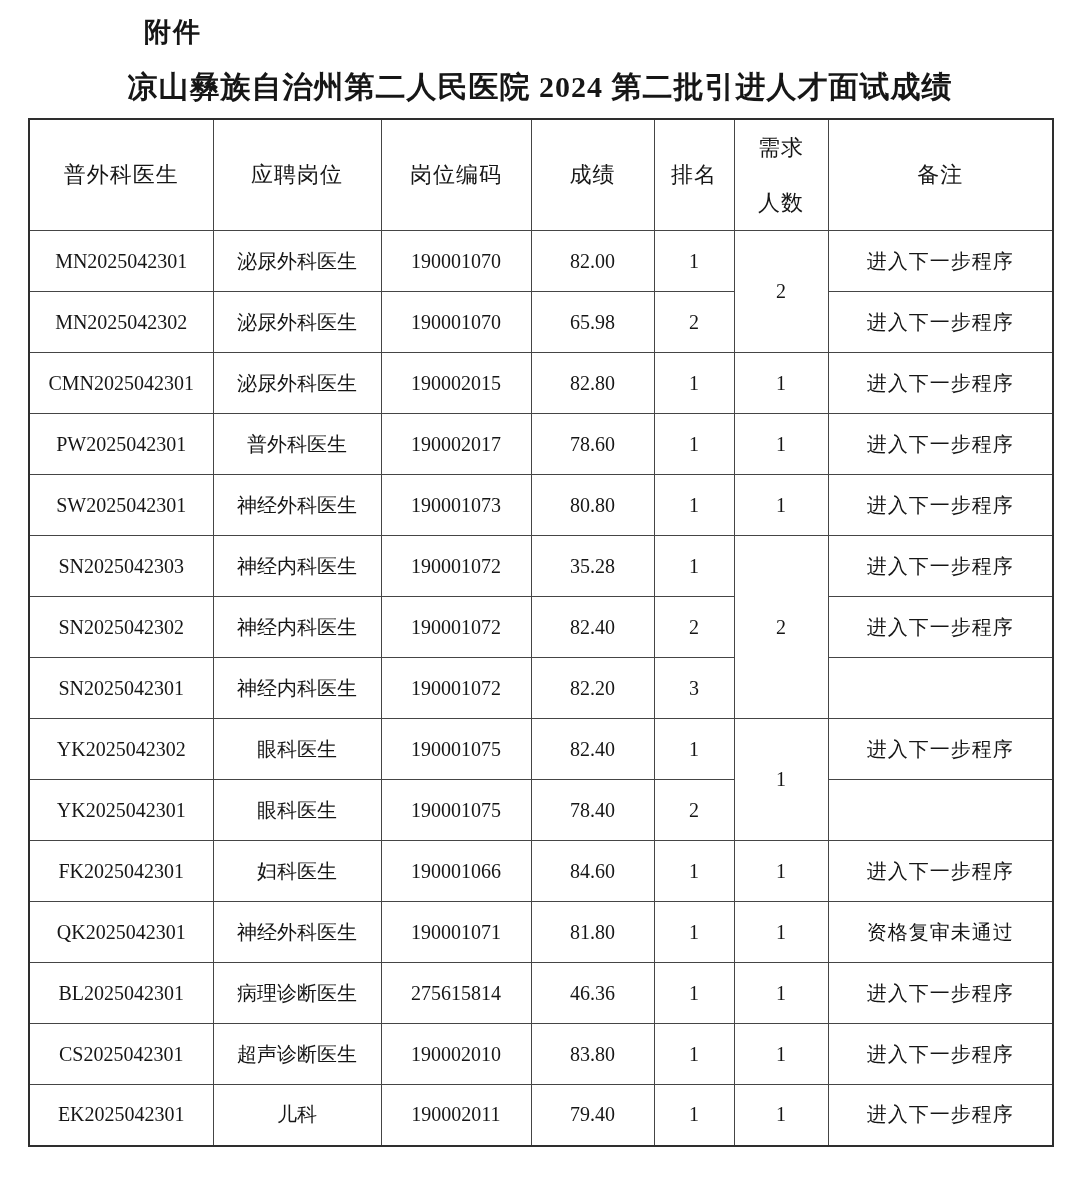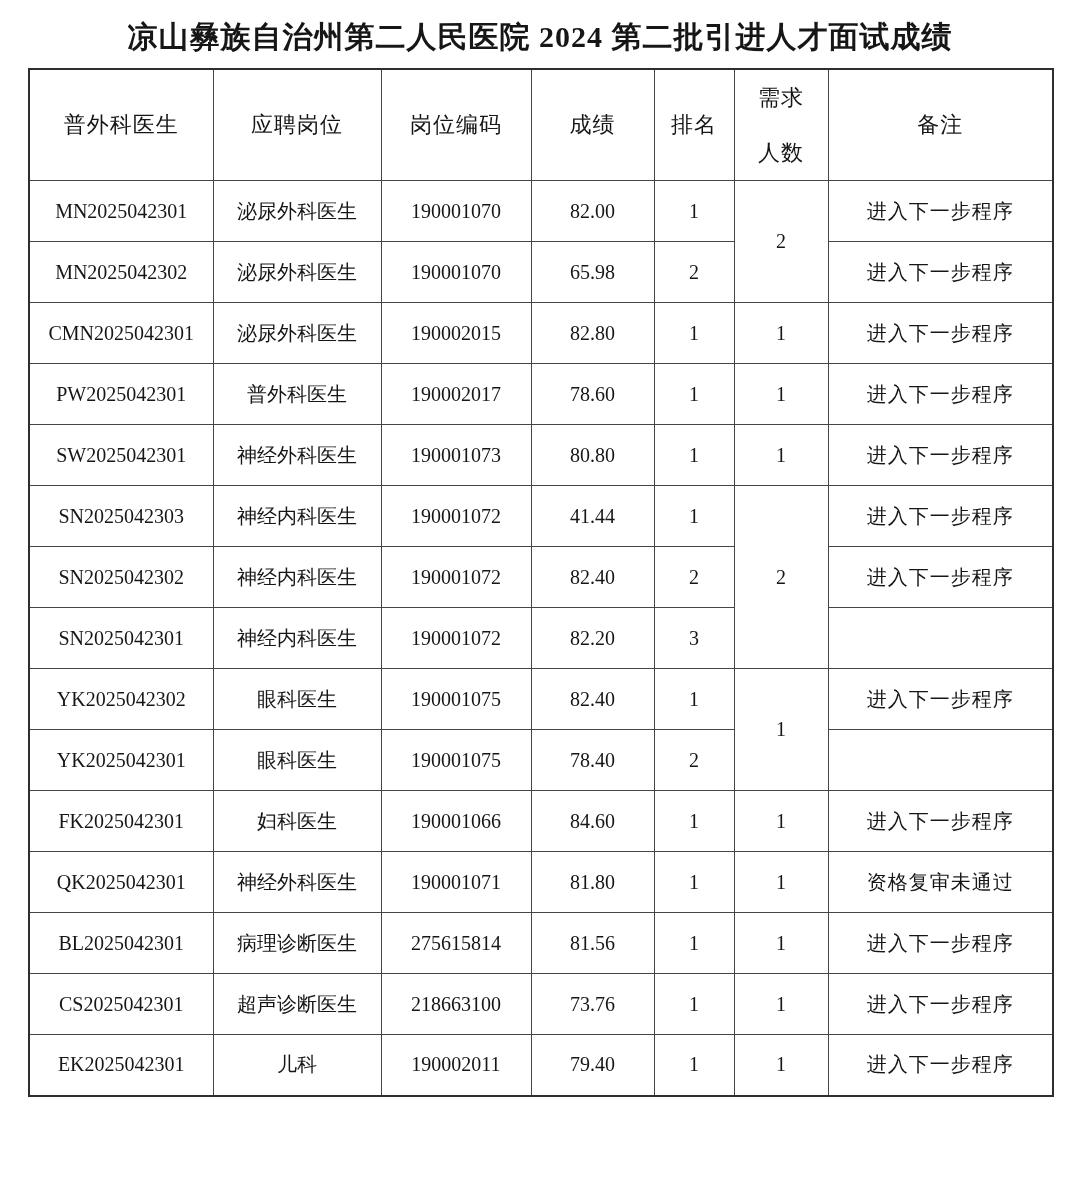--- a/index.html
+++ b/index.html
@@ -50,20 +50,21 @@
   .th-demand { white-space: pre-line; line-height: 2.5; }
   .c-pos { font-size: 21px; padding: 0 14px; line-height: 1.45; }
   .c-remark { font-size: 21px; letter-spacing: 1px; }
   .c-exam { font-size: 20px; margin-left: 8px; }
 </style>
 </head>
 <body>
 
 <div class="page">
 
+  <div class="attachment">附件</div>
 
   <div class="title">凉山彝族自治州第二人民医院 2024 第二批引进人才面试成绩</div>
 
   <table class="results">
     <colgroup>
       <col style="width:184px">
         <col style="width:168px">
         <col style="width:150px">
       <col style="width:123px">
         <col style="width:80px">
@@ -124,21 +125,21 @@
         <td class="c-code">190001073</td>
         <td class="c-score">80.80</td>
         <td class="c-rank">1</td>
         <td class="c-demand">1</td>
         <td class="c-remark">进入下一步程序</td>
       </tr>
       <tr>
         <td class="c-exam">SN2025042303</td>
         <td class="c-pos">神经内科医生</td>
         <td class="c-code">190001072</td>
-        <td class="c-score">41.44</td>
+        <td class="c-score">35.28</td>
         <td class="c-rank">1</td>
         <td class="c-demand" rowspan="3">2</td>
         <td class="c-remark">进入下一步程序</td>
       </tr>
       <tr>
         <td class="c-exam">SN2025042302</td>
         <td class="c-pos">神经内科医生</td>
         <td class="c-code">190001072</td>
         <td class="c-score">82.40</td>
         <td class="c-rank">2</td>
@@ -184,30 +185,30 @@
         <td class="c-code">190001071</td>
         <td class="c-score">81.80</td>
         <td class="c-rank">1</td>
         <td class="c-demand">1</td>
         <td class="c-remark">资格复审未通过</td>
       </tr>
       <tr>
         <td class="c-exam">BL2025042301</td>
         <td class="c-pos">病理诊断医生</td>
         <td class="c-code">275615814</td>
-        <td class="c-score">81.56</td>
+        <td class="c-score">46.36</td>
         <td class="c-rank">1</td>
         <td class="c-demand">1</td>
         <td class="c-remark">进入下一步程序</td>
       </tr>
       <tr>
         <td class="c-exam">CS2025042301</td>
         <td class="c-pos">超声诊断医生</td>
-        <td class="c-code">218663100</td>
-        <td class="c-score">73.76</td>
+        <td class="c-code">190002010</td>
+        <td class="c-score">83.80</td>
         <td class="c-rank">1</td>
         <td class="c-demand">1</td>
         <td class="c-remark">进入下一步程序</td>
       </tr>
       <tr>
         <td class="c-exam">EK2025042301</td>
         <td class="c-pos">儿科</td>
         <td class="c-code">190002011</td>
         <td class="c-score">79.40</td>
         <td class="c-rank">1</td>

